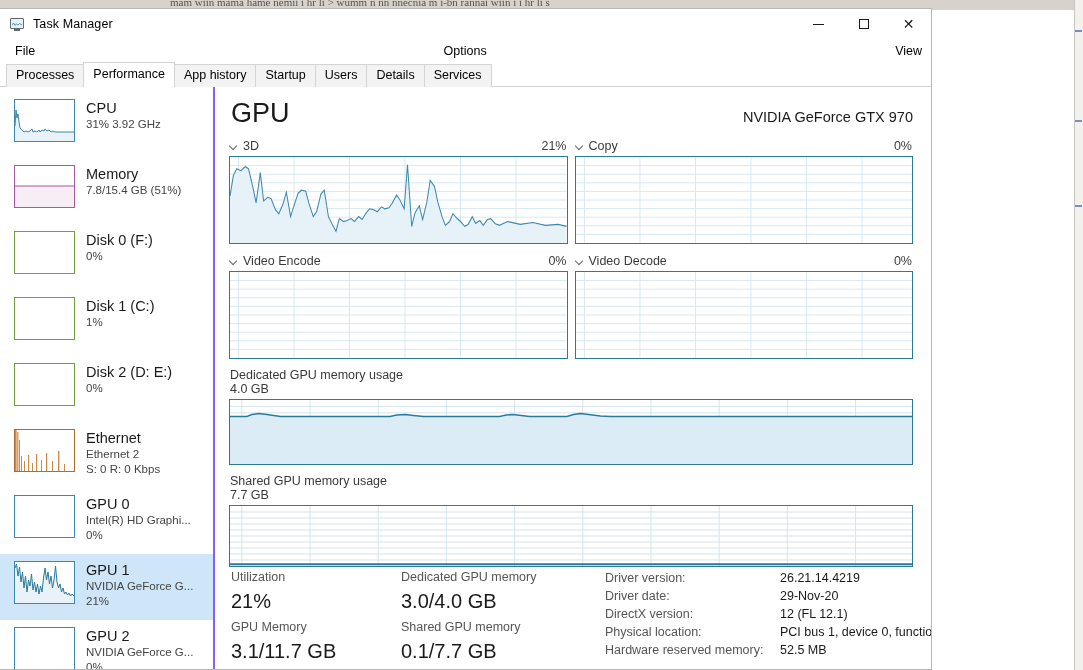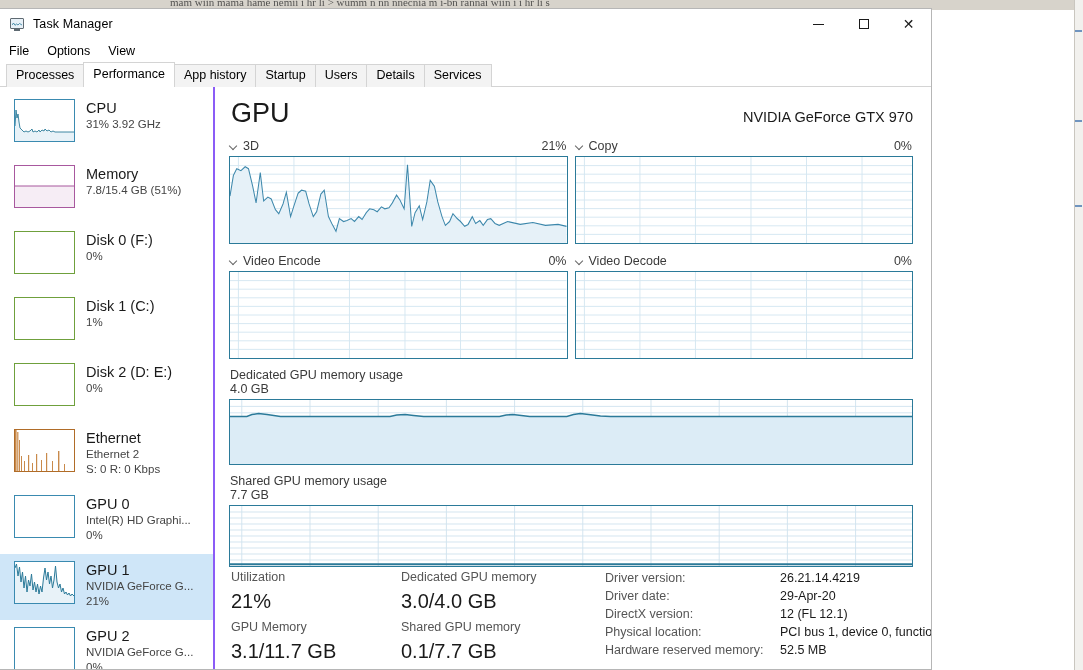--- a/index.html
+++ b/index.html
@@ -75,21 +75,21 @@
     color: #1a1a1a;
   }
   .winbtn .gl-min { width: 11px; height: 1px; background: #1a1a1a; }
   .winbtn .gl-max { width: 10px; height: 10px; border: 1px solid #1a1a1a; }
   .winbtn .gl-cls { font-size: 14px; line-height: 1; font-family: "DejaVu Sans", sans-serif; }
 
   
   .menubar {
     height: 23px; flex: 0 0 23px;
     display: flex; align-items: center;
-    background: #ffffff;
+    padding-left: 6px; background: #ffffff; justify-content: space-between;
   }
   .menuitem {
     font-size: 12.5px; color: #000; padding: 2px 9px; border-radius: 0;
   }
 
   
   .tabstrip {
     height: 25px; flex: 0 0 25px;
     display: flex; align-items: flex-end;
     padding-left: 6px;
@@ -603,21 +603,21 @@
         <div class="details">
           <div class="det-keys">
             <div class="det-k">Driver version:</div>
             <div class="det-k">Driver date:</div>
             <div class="det-k">DirectX version:</div>
             <div class="det-k">Physical location:</div>
             <div class="det-k">Hardware reserved memory:</div>
           </div>
           <div class="det-vals">
             <div class="det-v">26.21.14.4219</div>
-            <div class="det-v">29-Apr-20</div>
+            <div class="det-v">29-Nov-20</div>
             <div class="det-v">12 (FL 12.1)</div>
             <div class="det-v">PCI bus 1, device 0, function 0</div>
             <div class="det-v">52.5 MB</div>
           </div>
         </div>
       </div>
 
     </div>
   </div>
 </div>

